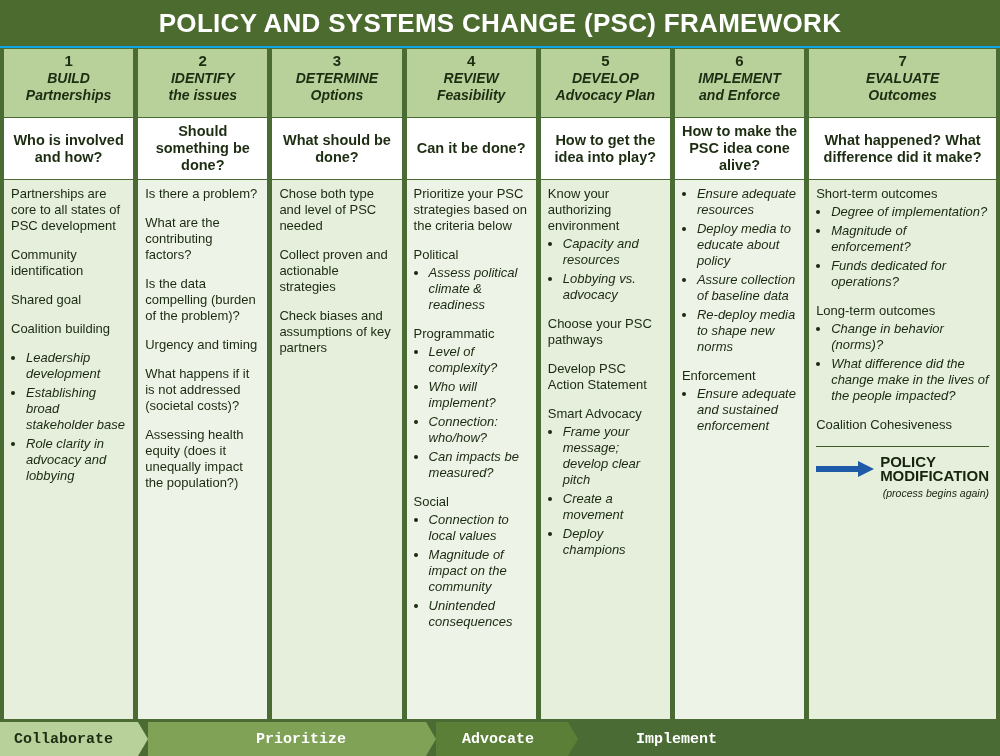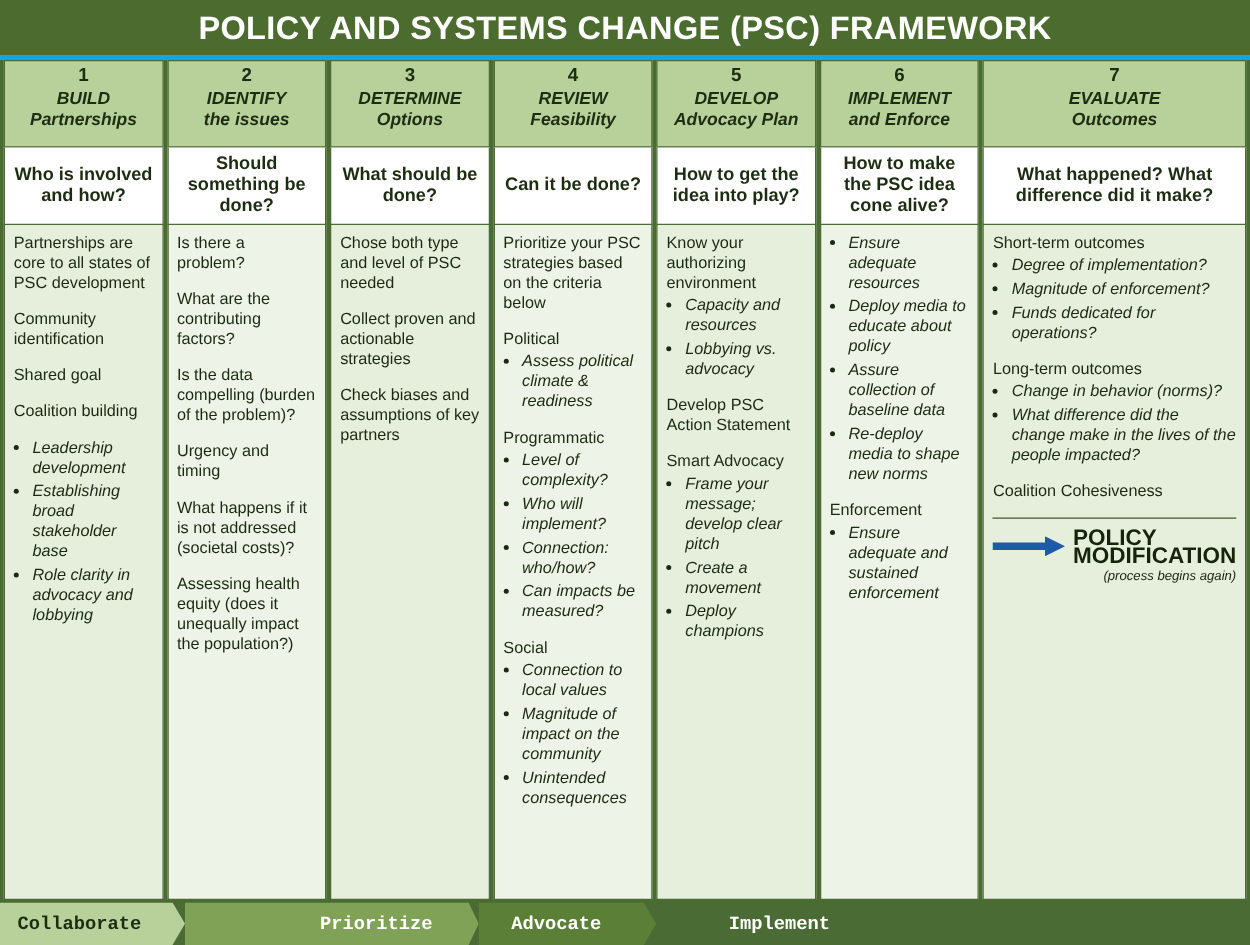--- a/index.html
+++ b/index.html
@@ -13,21 +13,21 @@
   #frame {
     width: 1000px; height: 756px;
     position: relative;
     background: #4a6b33;
   }
   
   #title-bar {
     height: 48px;
     background: #4c6b2f;
     display: flex; align-items: center; justify-content: center;
-    border-bottom: 4px solid #0ea5e9;
+    border-bottom: 2px solid #0ea5e9;
   }
   #title-bar .title-text {
     color: #ffffff;
     font-size: 26px;
     font-weight: bold;
     letter-spacing: 0.3px;
     text-align: center;
   }
   
   #grid {
@@ -81,21 +81,21 @@
   .body p { margin: 0 0 13px 0; }
   .body ul { margin: 0 0 13px 0; padding-left: 15px; list-style: disc; }
   .body ul li { font-style: italic; margin: 0 0 3px 0; }
   .body .lbl { margin: 0 0 2px 0; font-weight: normal; }
 
   
   .polmod { margin-top: 6px; }
   .polmod .rule { border-top: 1px solid #3f5a28; margin: 2px 0 8px 0; }
   .polmod .row { display: flex; align-items: center; gap: 6px; }
   .polmod .arrow svg { display: block; }
-  .polmod .txt { font-size: 18px; font-weight: bold; line-height: 14px; color: #17240c; }
+  .polmod .txt { font-size: 15px; font-weight: bold; line-height: 14px; color: #17240c; }
   .polmod .note { font-size: 10.5px; font-style: italic; text-align: right; margin-top: 2px; color: #17240c; }
 
   
   #band {
     position: absolute;
     left: 0; right: 0; bottom: 0;
     height: 34px;
     background: #4a6b33;
     display: flex;
     align-items: stretch;
@@ -104,21 +104,21 @@
   .chev {
     position: relative;
     display: flex; align-items: center;
     color: #ffffff;
     font-size: 15px; font-weight: bold;
   }
   .chev span.lab { position: relative; z-index: 3; padding-left: 14px; }
   .chev .shape { position: absolute; inset: 0; z-index: 1; }
   .chev .shape svg { width: 100%; height: 100%; display: block; }
   .c1 { width: 148px; }
-  .c2 { width: 235px; }
+  .c2 { width: 288px; }
   .c3 { width: 142px; }
   .c4 { width: 422px; }
 </style>
 </head>
 <body>
 
 <div id="frame">
 
   <div id="title-bar">
     <div class="title-text">POLICY AND SYSTEMS CHANGE (PSC) FRAMEWORK</div>
@@ -212,20 +212,21 @@
         <div class="verb">DEVELOP</div>
         <div class="sub">Advocacy Plan</div>
       </div>
       <div class="q">How to get the idea into play?</div>
       <div class="body">
         <p class="lbl">Know your authorizing environment</p>
         <ul>
           <li>Capacity and resources</li>
           <li>Lobbying vs. advocacy</li>
         </ul>
+        <p>Choose your PSC pathways</p>
         <p>Develop PSC Action Statement</p>
         <p class="lbl">Smart Advocacy</p>
         <ul>
           <li>Frame your message; develop clear pitch</li>
           <li>Create a movement</li>
           <li>Deploy champions</li>
         </ul>
       </div>
     </div>
 

